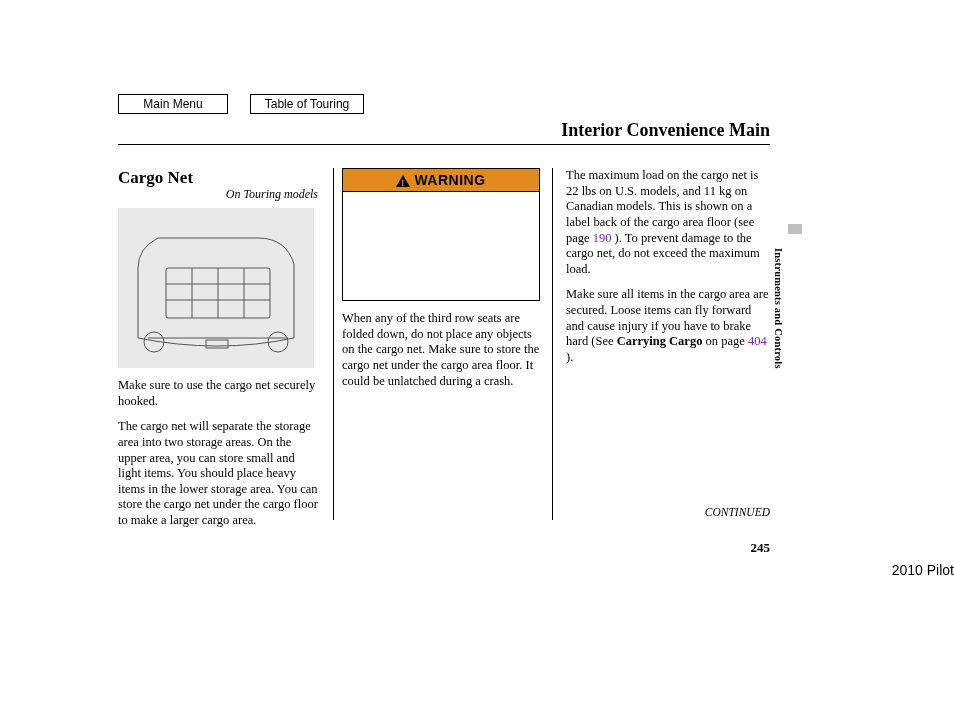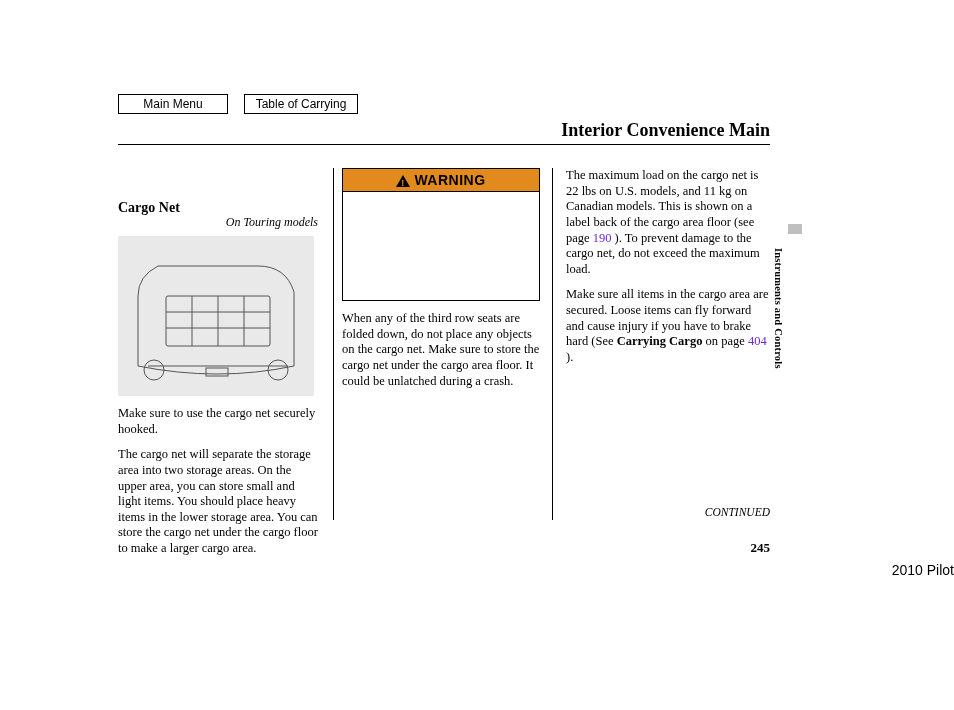--- a/index.html
+++ b/index.html
@@ -15,21 +15,21 @@
   }
   .page {
     position: absolute;
     left: 0; top: 0; right: 0; bottom: 0;
   }
   .nav-buttons {
     position: absolute;
     top: 94px;
     left: 118px;
     display: flex;
-    gap: 16px;
+    gap: 22px;
     font-family: Arial, Helvetica, sans-serif;
     font-size: 12px;
   }
   .nav-btn {
     border: 1px solid #000;
     padding: 2px 0;
     text-align: center;
     background: #fff;
   }
   .nav-btn.mm { width: 108px; }
@@ -71,23 +71,22 @@
   }
   .col-divider2 {
     position: absolute;
     top: 168px;
     left: 552px;
     height: 352px;
     border-left: 1px solid #000;
   }
   .heading {
     font-weight: bold;
-    font-size: 14px;
+    font-size: 17px;
     margin-bottom: 0;
-    margin-top: 32px;
   }
   .subheading {
     font-style: italic;
     font-size: 12px;
     margin-top: -1px;
     margin-bottom: 4px;
     text-align: right;
   }
   .paragraph {
     font-size: 12.5px;
@@ -171,21 +170,21 @@
     background: #bfbfbf;
   }
 </style>
 </head>
 <body>
 
 <div class="page">
 
   <div class="nav-buttons">
     <div class="nav-btn mm">Main Menu</div>
-    <div class="nav-btn toc">Table of Carrying</div>
+    <div class="nav-btn toc">Table of Touring</div>
   </div>
 
   <div class="section-title">Interior Convenience Main</div>
   <div class="title-rule"></div>
 
   <div class="side-tab"></div>
   <div class="side-label">Instruments and Controls</div>
 
   <div class="col-divider"></div>
   <div class="col-divider2"></div>

